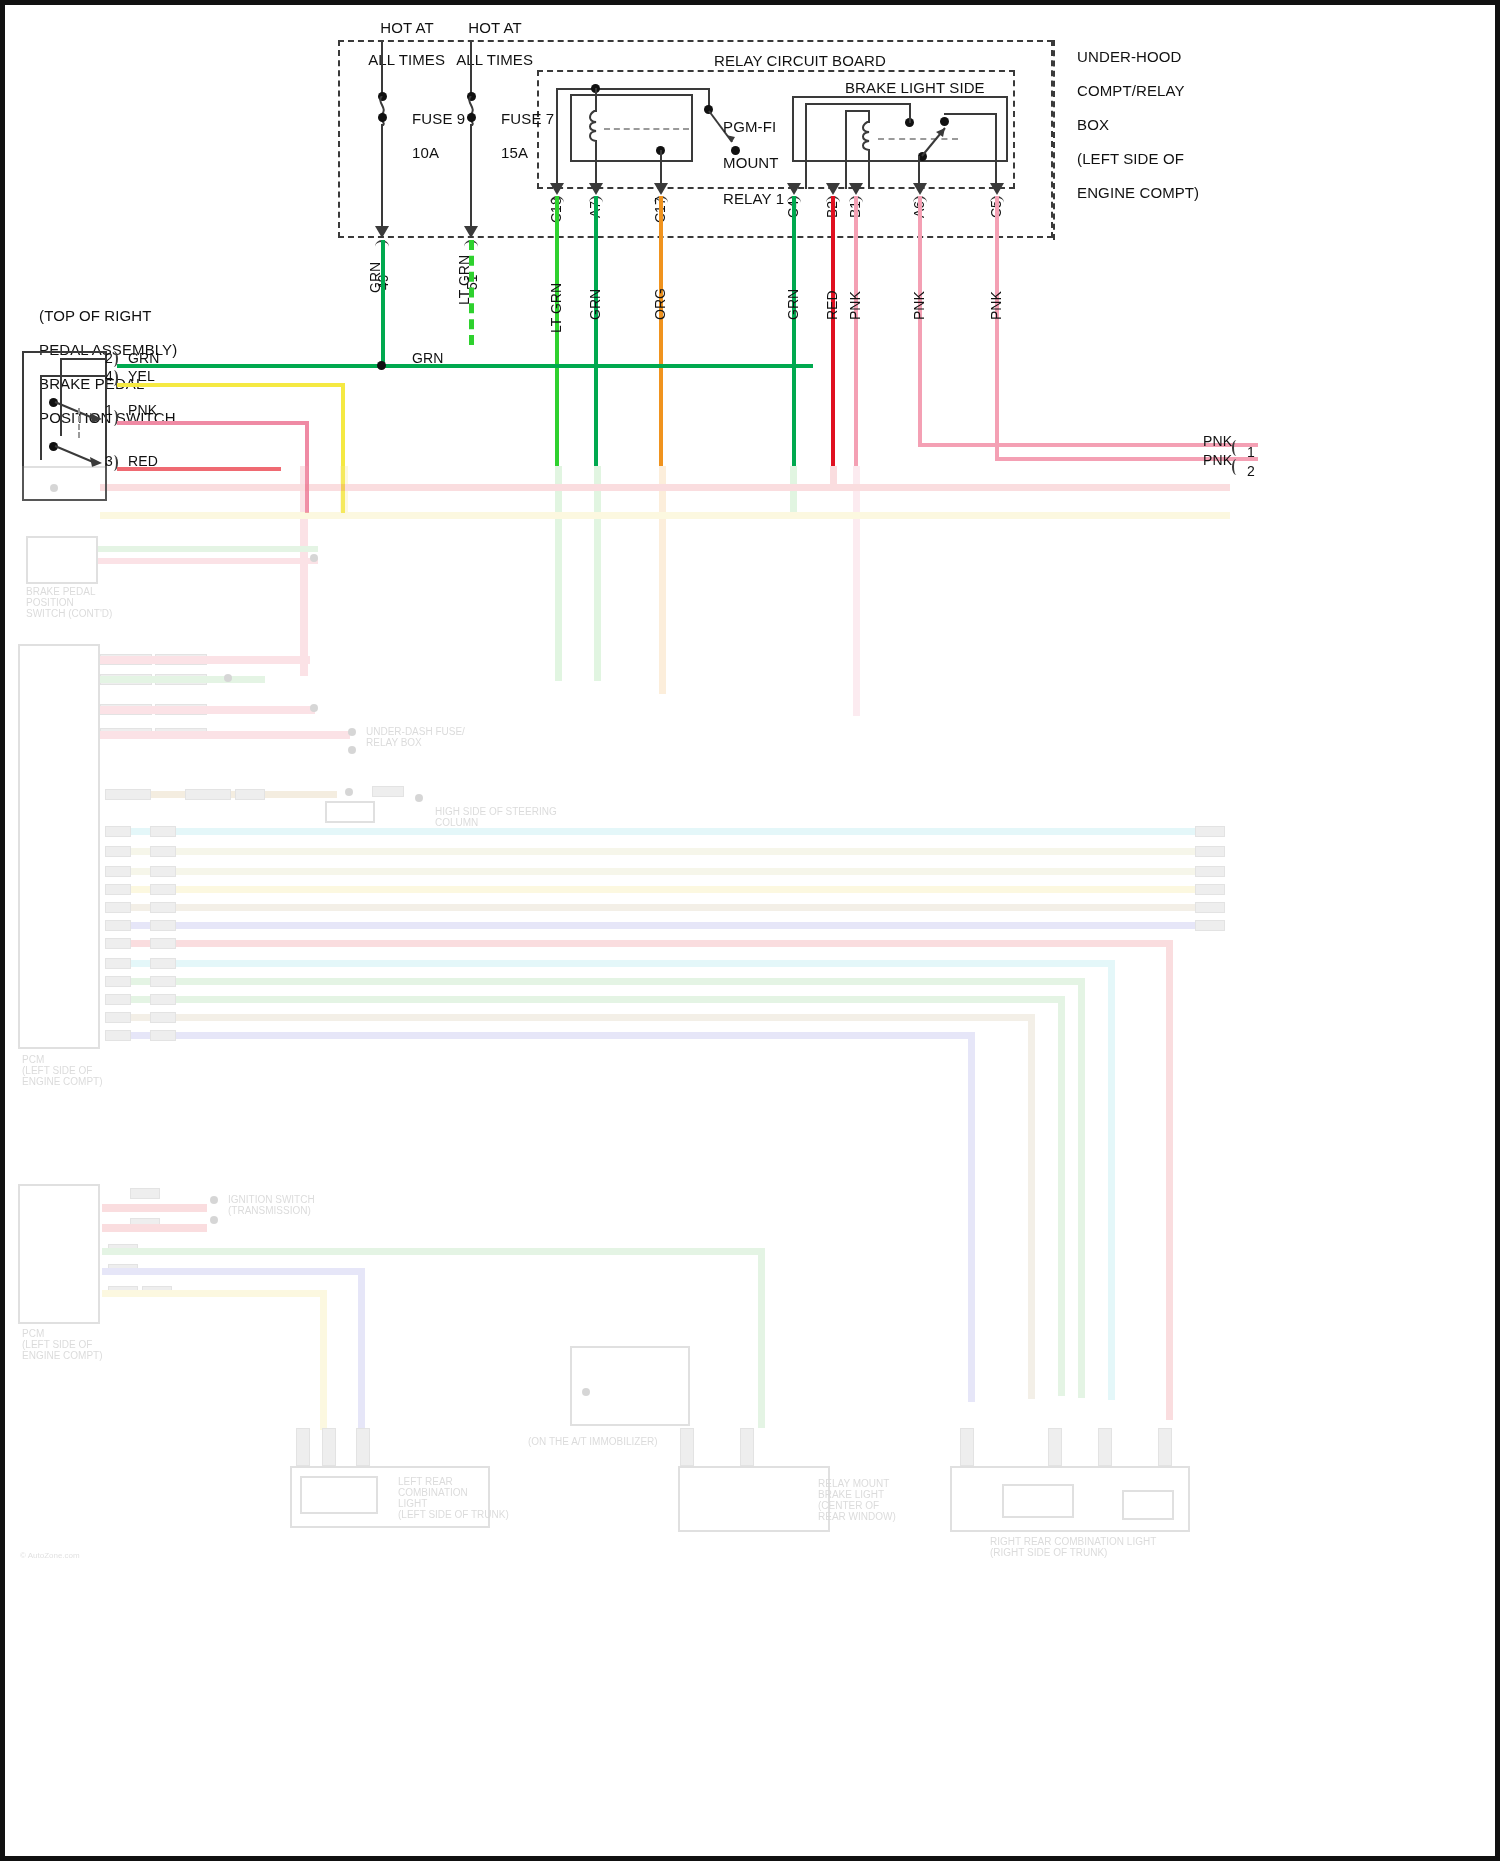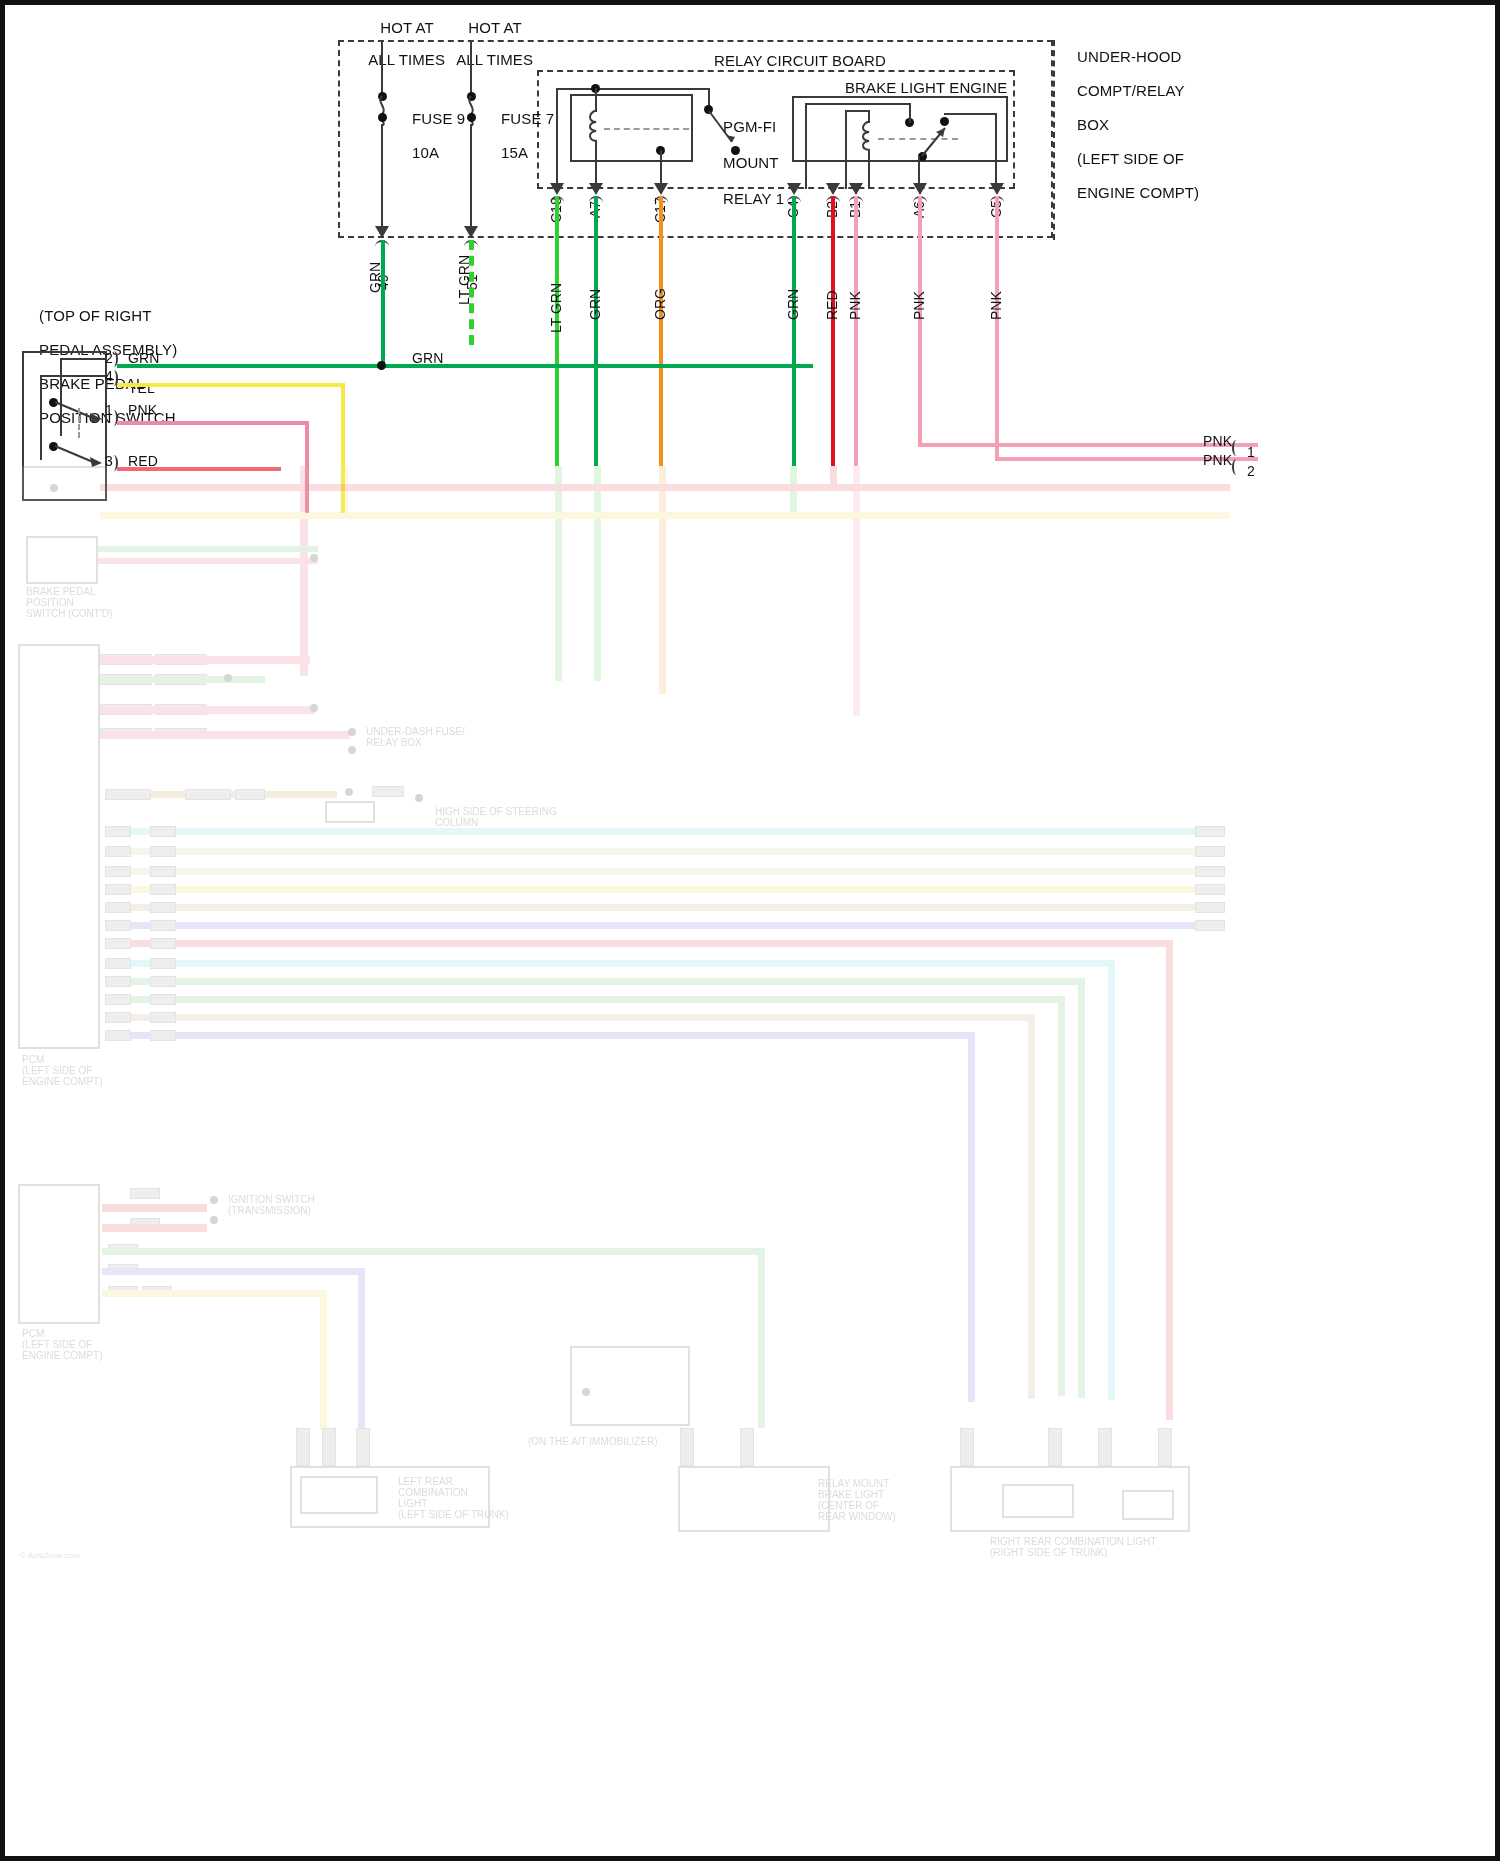--- a/index.html
+++ b/index.html
@@ -187,21 +187,21 @@
   <div class="dot" style="left:731px;top:146px;"></div>
 
   <div class="dot" style="left:656px;top:146px;"></div>
   <div class="v" style="left:660px;top:150px;height:39px;"></div>
   <div class="lbl" style="left:706px;top:100px;line-height:18px;">
     <span>PGM-FI</span><br>
     <span>MOUNT</span><br>
     <span>RELAY 1</span>
   </div>
 
-  <div class="lbl" style="left:845px;top:80px;">BRAKE LIGHT ENGINE</div>
+  <div class="lbl" style="left:845px;top:80px;">BRAKE LIGHT SIDE</div>
   <div class="solidbox" style="left:792px;top:96px;width:216px;height:66px;"></div>
   <div class="h" style="left:805px;top:103px;width:105px;"></div>
   <div class="v" style="left:805px;top:103px;height:86px;"></div>
   <div class="dot" style="left:905px;top:118px;"></div>
   <div class="v" style="left:909px;top:103px;height:20px;"></div>
 
   <div class="h" style="left:845px;top:110px;width:25px;"></div>
   <div class="v" style="left:845px;top:110px;height:79px;"></div>
   <div class="v" style="left:868px;top:110px;height:13px;"></div>
   <svg style="position:absolute;left:861px;top:121px;width:16px;height:34px;" viewBox="0 0 16 34">
@@ -304,21 +304,21 @@
 
   <div class="cupl" style="left:107px;top:351px;"></div>
   <div class="lbl sm" style="left:105px;top:350px;">2</div>
   <div class="lbl sm" style="left:128px;top:350px;">GRN</div>
   <div class="wire horz" style="left:117px;top:364px;width:696px;background:#00a94f;"></div>
   <div class="dot" style="left:377px;top:361px;"></div>
   <div class="lbl sm" style="left:412px;top:350px;">GRN</div>
 
   <div class="cupl" style="left:107px;top:370px;"></div>
   <div class="lbl sm" style="left:105px;top:368px;">4</div>
-  <div class="lbl sm" style="left:128px;top:368px;margin-top:12px;">YEL</div>
+  <div class="lbl sm" style="left:128px;top:368px;">YEL</div>
   <div class="wire horz" style="left:117px;top:383px;width:228px;background:#f5e942;"></div>
   <div class="wire vert" style="left:341px;top:383px;height:130px;background:#f5e942;"></div>
 
   <div class="cupl" style="left:107px;top:410px;"></div>
   <div class="lbl sm" style="left:105px;top:402px;">1</div>
   <div class="lbl sm" style="left:128px;top:402px;">PNK</div>
   <div class="wire horz" style="left:117px;top:421px;width:192px;background:#ef8aa4;"></div>
   <div class="wire vert" style="left:305px;top:421px;height:92px;background:#ef8aa4;"></div>
 
   <div class="cupl" style="left:107px;top:455px;"></div>

